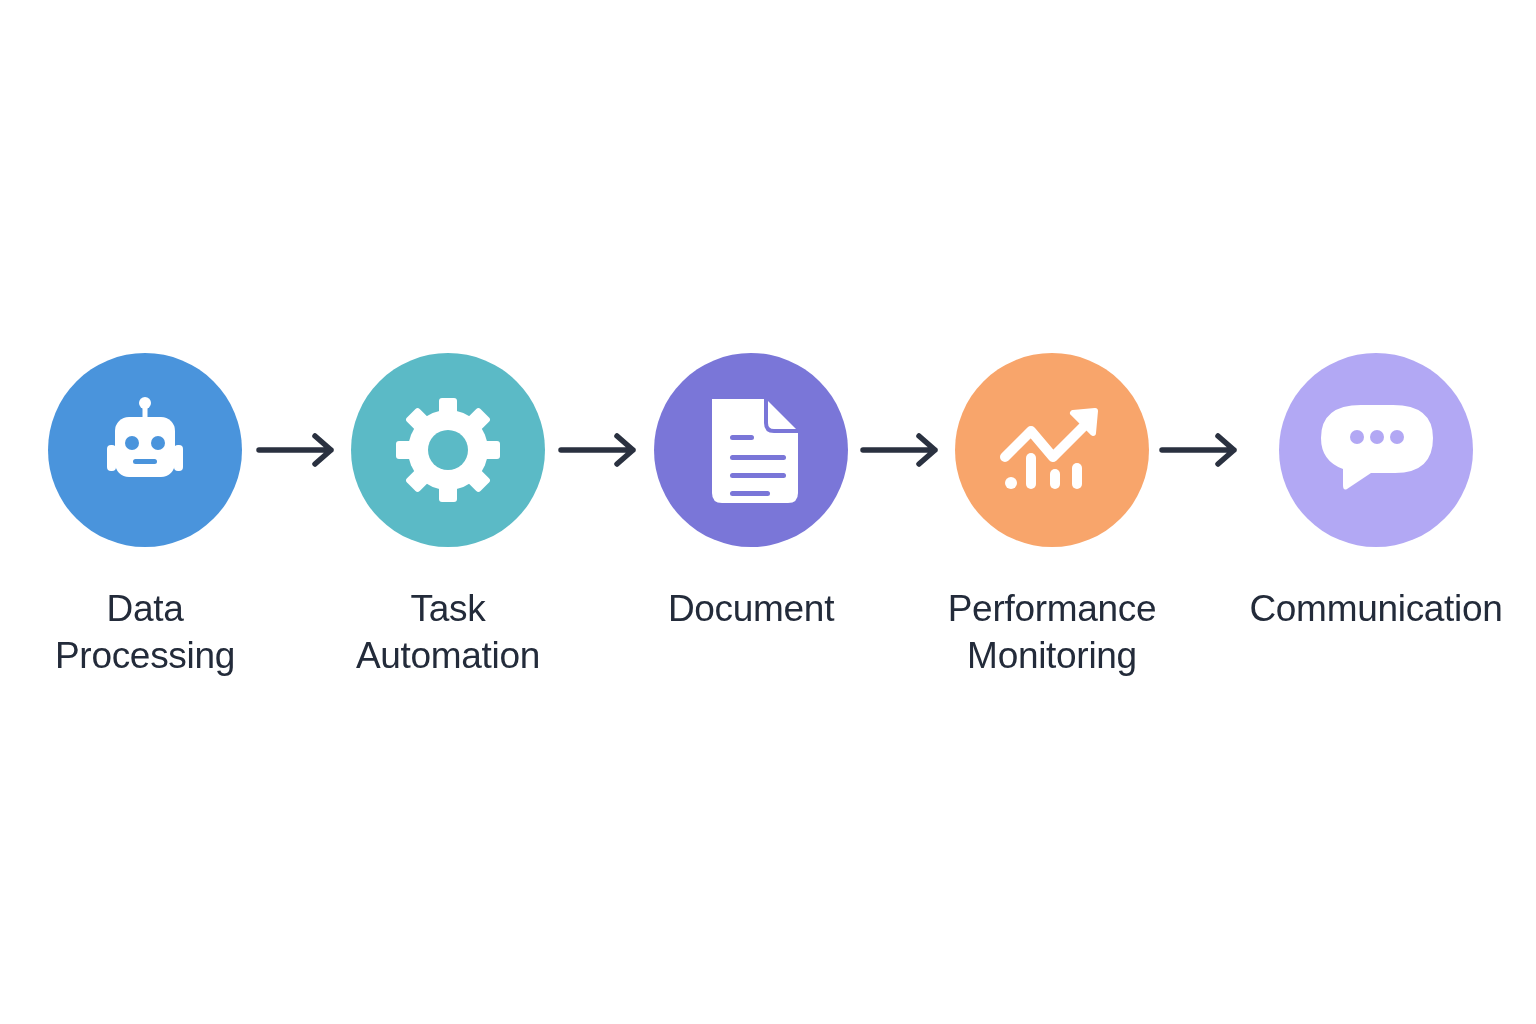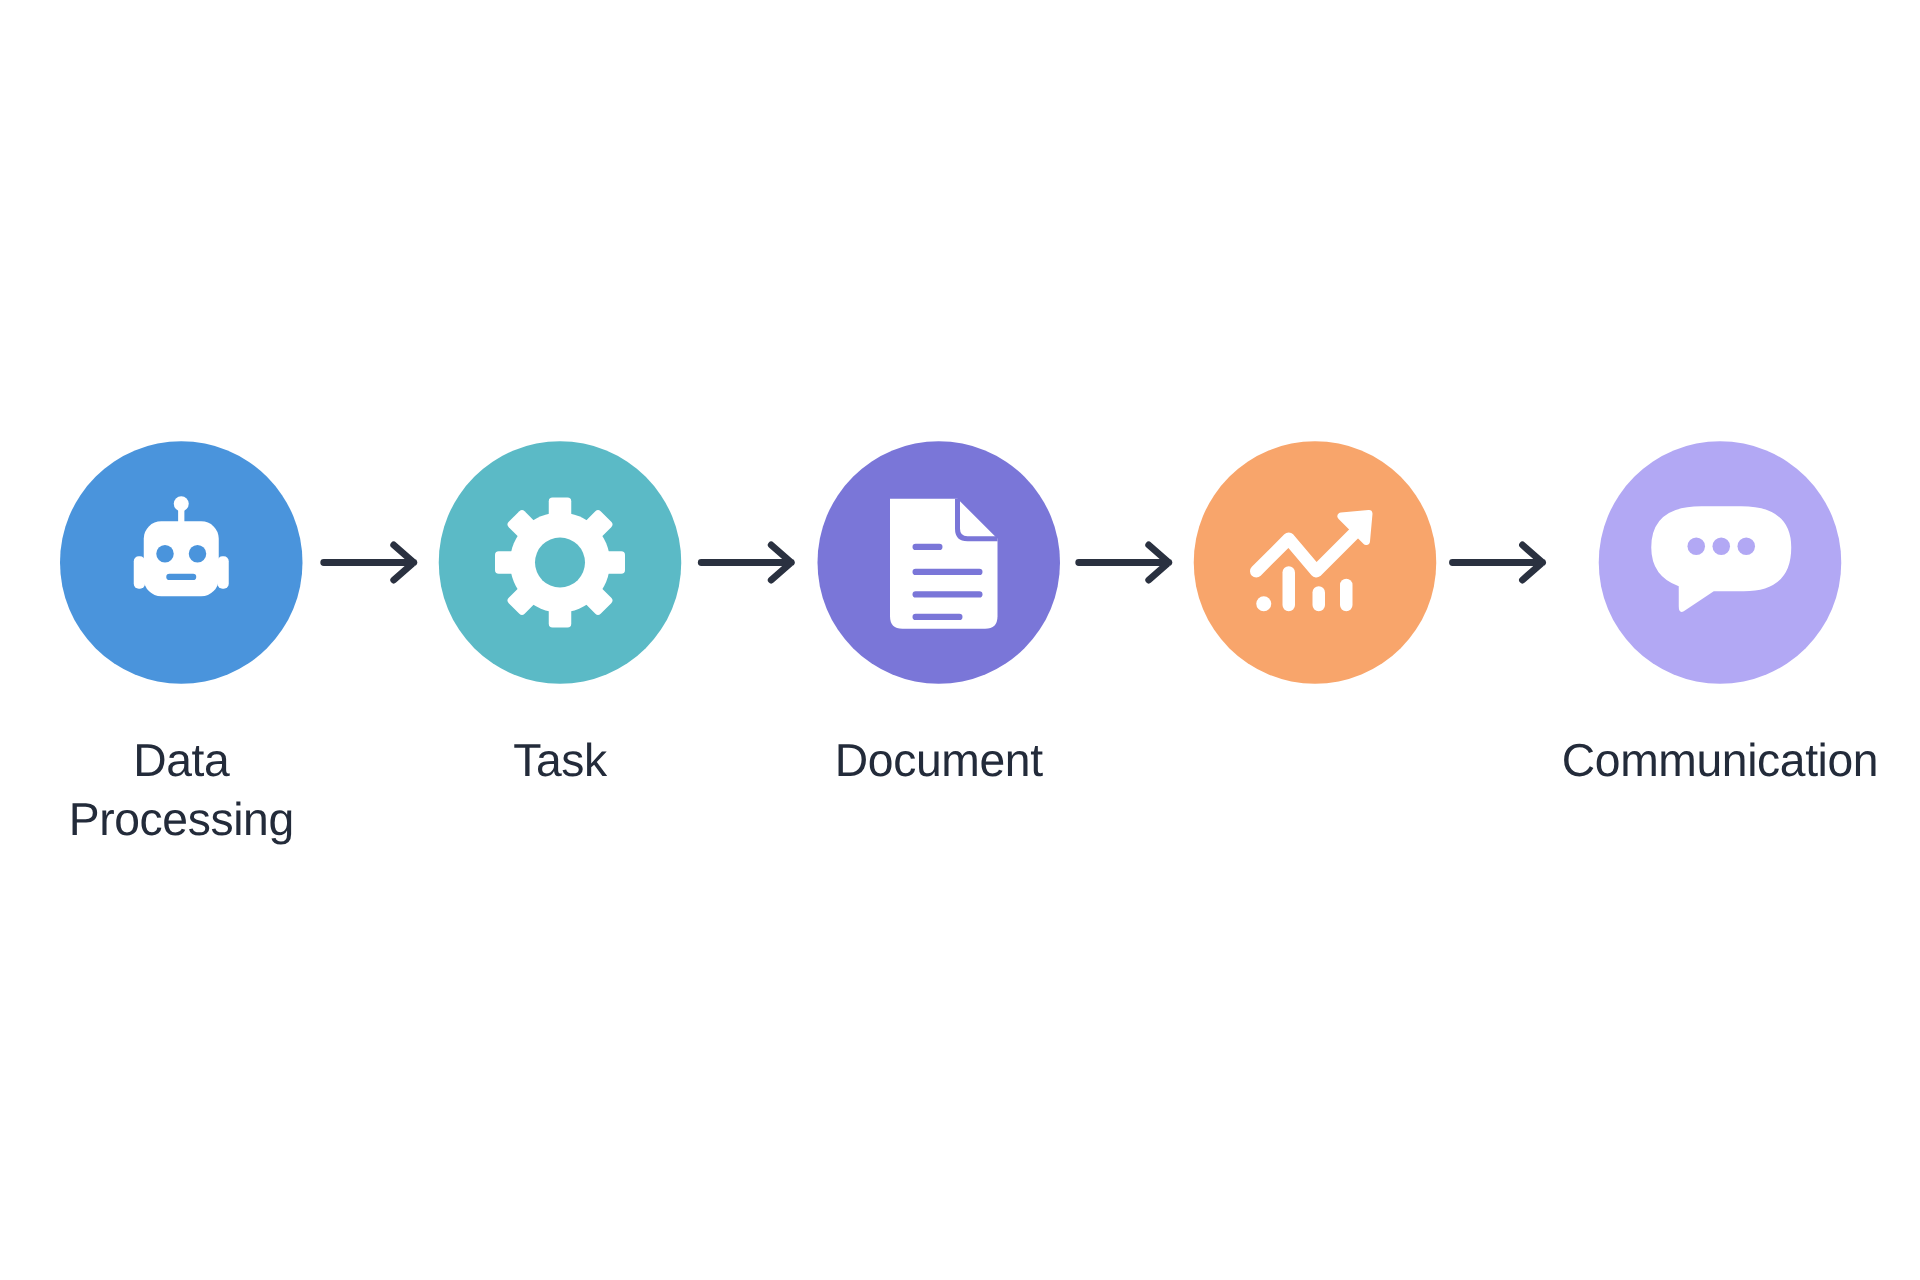--- a/index.html
+++ b/index.html
@@ -51,20 +51,21 @@
         <rect x="-9" y="-52" width="18" height="22" rx="3" transform="rotate(225)"></rect>
         <rect x="-9" y="-52" width="18" height="22" rx="3" transform="rotate(270)"></rect>
         <rect x="-9" y="-52" width="18" height="22" rx="3" transform="rotate(315)"></rect>
         <circle r="40"></circle>
       </g>
       <circle cx="65" cy="65" r="20" fill="#5bbac6"></circle>
     </svg>
   </div>
   <div class="label">
     <span>Task</span>
+    <span>Automation</span>
   </div>
 </div>
 
 <svg class="arrow" style="left:599px" viewBox="0 0 84 36">
   <path d="M4 18 H76 M60 4 L76 18 L60 32" fill="none" stroke="#2a3140" stroke-width="5.5" stroke-linecap="round" stroke-linejoin="round"></path>
 </svg>
 
 <div class="step" style="left:751px">
   <div class="circle" style="background:#7a76d8">
     <svg viewBox="0 0 130 130">
@@ -89,20 +90,24 @@
   <div class="circle" style="background:#f8a56b">
     <svg viewBox="0 0 130 130">
       <path d="M18 72 L44 46 L66 72 L104 34" fill="none" stroke="#fff" stroke-width="10" stroke-linecap="round" stroke-linejoin="round"></path>
       <path d="M86 28 L108 26 L106 48 Z" fill="#fff" stroke="#fff" stroke-width="6" stroke-linejoin="round"></path>
       <circle cx="24" cy="98" r="6" fill="#fff"></circle>
       <rect x="39" y="68" width="10" height="36" rx="5" fill="#fff"></rect>
       <rect x="63" y="84" width="10" height="20" rx="5" fill="#fff"></rect>
       <rect x="85" y="78" width="10" height="26" rx="5" fill="#fff"></rect>
     </svg>
   </div>
+  <div class="label">
+    <span>Performance</span>
+    <span>Monitoring</span>
+  </div>
 </div>
 
 <svg class="arrow" style="left:1200px" viewBox="0 0 84 36">
   <path d="M4 18 H76 M60 4 L76 18 L60 32" fill="none" stroke="#2a3140" stroke-width="5.5" stroke-linecap="round" stroke-linejoin="round"></path>
 </svg>
 
 <div class="step" style="left:1376px">
   <div class="circle" style="background:#b2a8f4">
     <svg viewBox="0 0 130 130">
       <path d="M50 20 H82 Q122 20 122 53 Q122 88 84 88 H60 L36 104 Q32 106 32 100 V84 Q10 76 10 53 Q10 20 50 20 Z" fill="#fff"></path>

